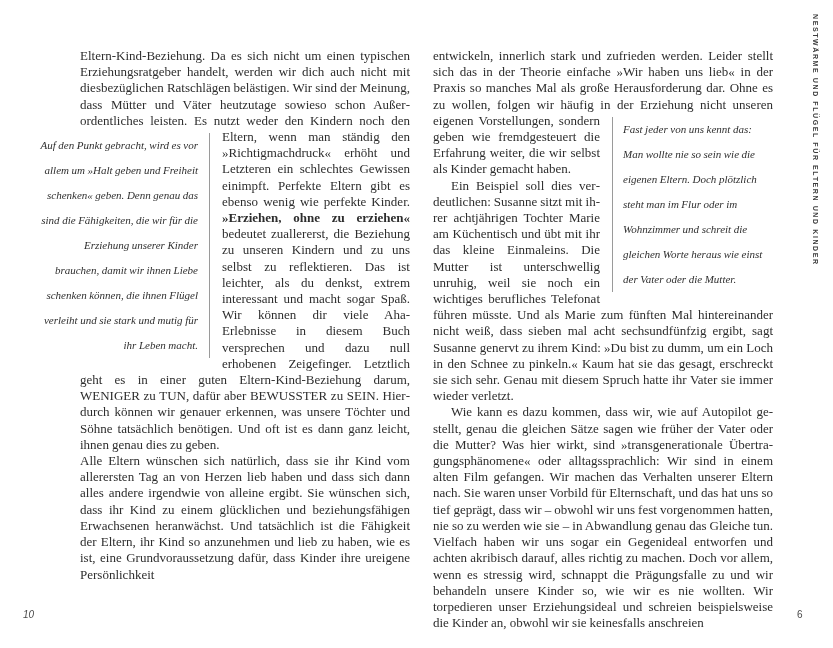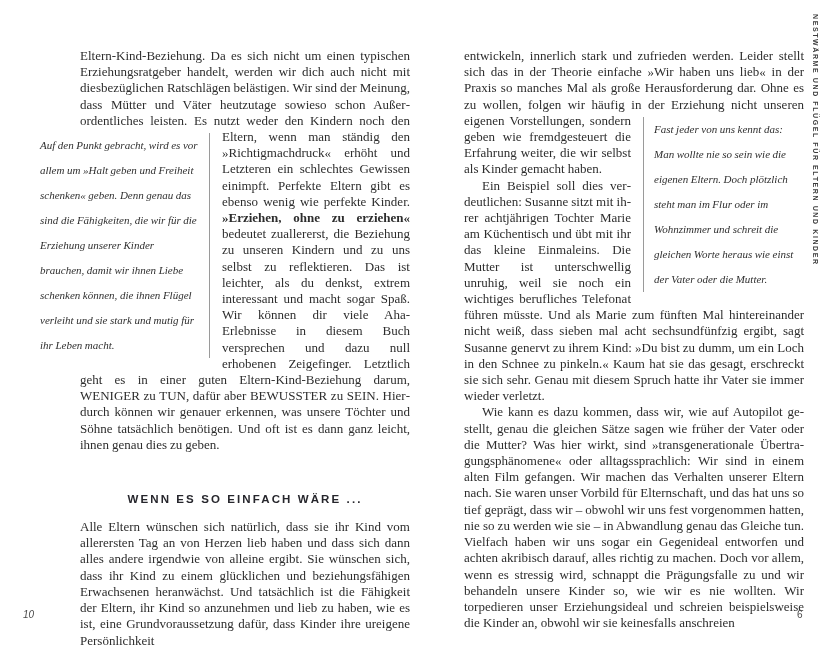--- a/index.html
+++ b/index.html
@@ -9,21 +9,21 @@
     position: relative;
     overflow: hidden;
     font-family: "Liberation Serif", serif;
     color: #2d2d2d;
   }
   .page {
     position: absolute;
     top: 48px;
   }
   .page-left  { left: 80px;  width: 330px; }
-  .page-right { left: 464px; width: 340px; }
+  .page-right { left: 433px; width: 340px; }
 
   p.body {
     margin: 0;
     font-size: 13px;
     line-height: 16.2px;
     text-align: justify;
     hyphens: manual;
     -webkit-hyphens: manual;
     word-spacing: -0.2px;
   }
@@ -36,21 +36,21 @@
     line-height: 25px;
     color: #2f2f2f;
     text-align: right;
   }
   .pq-left {
     float: left;
     width: 158px;
     padding-right: 11px;
     border-right: 1px solid #9a9a9a;
     margin: 4px 12px 5px -40px;
-    text-align: left;
+    text-align: right;
   }
   .pq-right {
     float: right;
     width: 150px;
     padding-left: 10px;
     border-left: 1px solid #9a9a9a;
     margin: 4px 0 5px 12px;
     text-align: left;
   }
 
@@ -92,21 +92,20 @@
   b.inline-bold { font-weight: bold; margin-top: 32px; }
 </style>
 </head>
 <body>
 
 <div class="page page-left">
   <p class="body">
     <span>Eltern-Kind-Beziehung. Da es sich nicht um einen typischen Er­ziehungs­ratgeber handelt, werden wir dich auch nicht mit dies­bezüglichen Ratschlägen belästigen. Wir sind der Meinung, dass Mütter und Väter heutzutage sowieso schon Außer­ordentliches leisten. Es nutzt weder den Kindern noch den Eltern, wenn man </span><span class="pq pq-left">Auf den Punkt gebracht, wird es vor allem um »Halt geben und Freiheit schenken« geben. Denn genau das sind die Fähigkeiten, die wir für die Erziehung unserer Kinder brauchen, damit wir ihnen Liebe schenken können, die ihnen Flügel ver­leiht und sie stark und mutig für ihr Leben macht.</span><span>ständig den »Richtig­mach­druck« erhöht und Letzteren ein schlech­tes Gewissen einimpft. Perfekte Eltern gibt es ebenso wenig wie perfekte Kinder. </span><b class="inline-bold">»Erziehen, ohne zu erziehen«</b><span> bedeutet zualler­erst, die Beziehung zu unseren Kindern und zu uns selbst zu re­flektieren. Das ist leichter, als du denkst, extrem interessant und macht sogar Spaß. Wir können dir viele Aha-Erlebnisse in diesem Buch versprechen und dazu null erhobenen Zeigefinger. Letztlich geht es in einer guten Eltern-Kind-Beziehung darum, WENIGER zu TUN, dafür aber BEWUSSTER zu SEIN. Hier­durch können wir genauer erkennen, was unsere Töchter und Söhne tatsächlich benötigen. Und oft ist es dann ganz leicht, ihnen genau dies zu geben.</span>
   </p>
 
-  <h2 class="section-heading">WENN ES SO EINFACH WÄRE ...</h2>
 
   <p class="body">Alle Eltern wünschen sich natürlich, dass sie ihr Kind vom aller­ersten Tag an von Herzen lieb haben und dass sich dann alles andere irgendwie von alleine ergibt. Sie wünschen sich, dass ihr Kind zu einem glücklichen und beziehungs­fähigen Erwachsenen heran­wächst. Und tatsächlich ist die Fähigkeit der Eltern, ihr Kind so anzunehmen und lieb zu haben, wie es ist, eine Grund­voraus­setzung dafür, dass Kinder ihre ureigene Persönlich­keit</p>
 </div>
 
 <div class="page page-right">
   <p class="body">
     <span>entwickeln, innerlich stark und zufrieden werden. Leider stellt sich das in der Theorie einfache »Wir haben uns lieb« in der Praxis so manches Mal als große Herausforderung dar. Ohne es zu wollen, folgen wir häufig in der Erziehung nicht unseren eigenen </span><span class="pq pq-right">Fast jeder von uns kennt das: Man wollte nie so sein wie die eigenen Eltern. Doch plötzlich steht man im Flur oder im Wohnzimmer und schreit die gleichen Worte heraus wie einst der Vater oder die Mutter.</span><span>Vorstellungen, sondern geben wie fremd­gesteuert die Er­fahrung weiter, die wir selbst als Kinder gemacht haben.</span>
   </p>
 
   <p class="body indent">Ein Beispiel soll dies ver­deutlichen: Susanne sitzt mit ih­rer achtjährigen Tochter Marie am Küchentisch und übt mit ihr das kleine Einmaleins. Die Mut­ter ist unterschwellig unruhig, weil sie noch ein wichtiges beruf­liches Telefonat führen müsste. Und als Marie zum fünften Mal hintereinander nicht weiß, dass sieben mal acht sechsund­fünfzig ergibt, sagt Susanne genervt zu ihrem Kind: »Du bist zu dumm, um ein Loch in den Schnee zu pinkeln.« Kaum hat sie das ge­sagt, erschreckt sie sich sehr. Genau mit diesem Spruch hatte ihr Vater sie immer wieder verletzt.</p>

